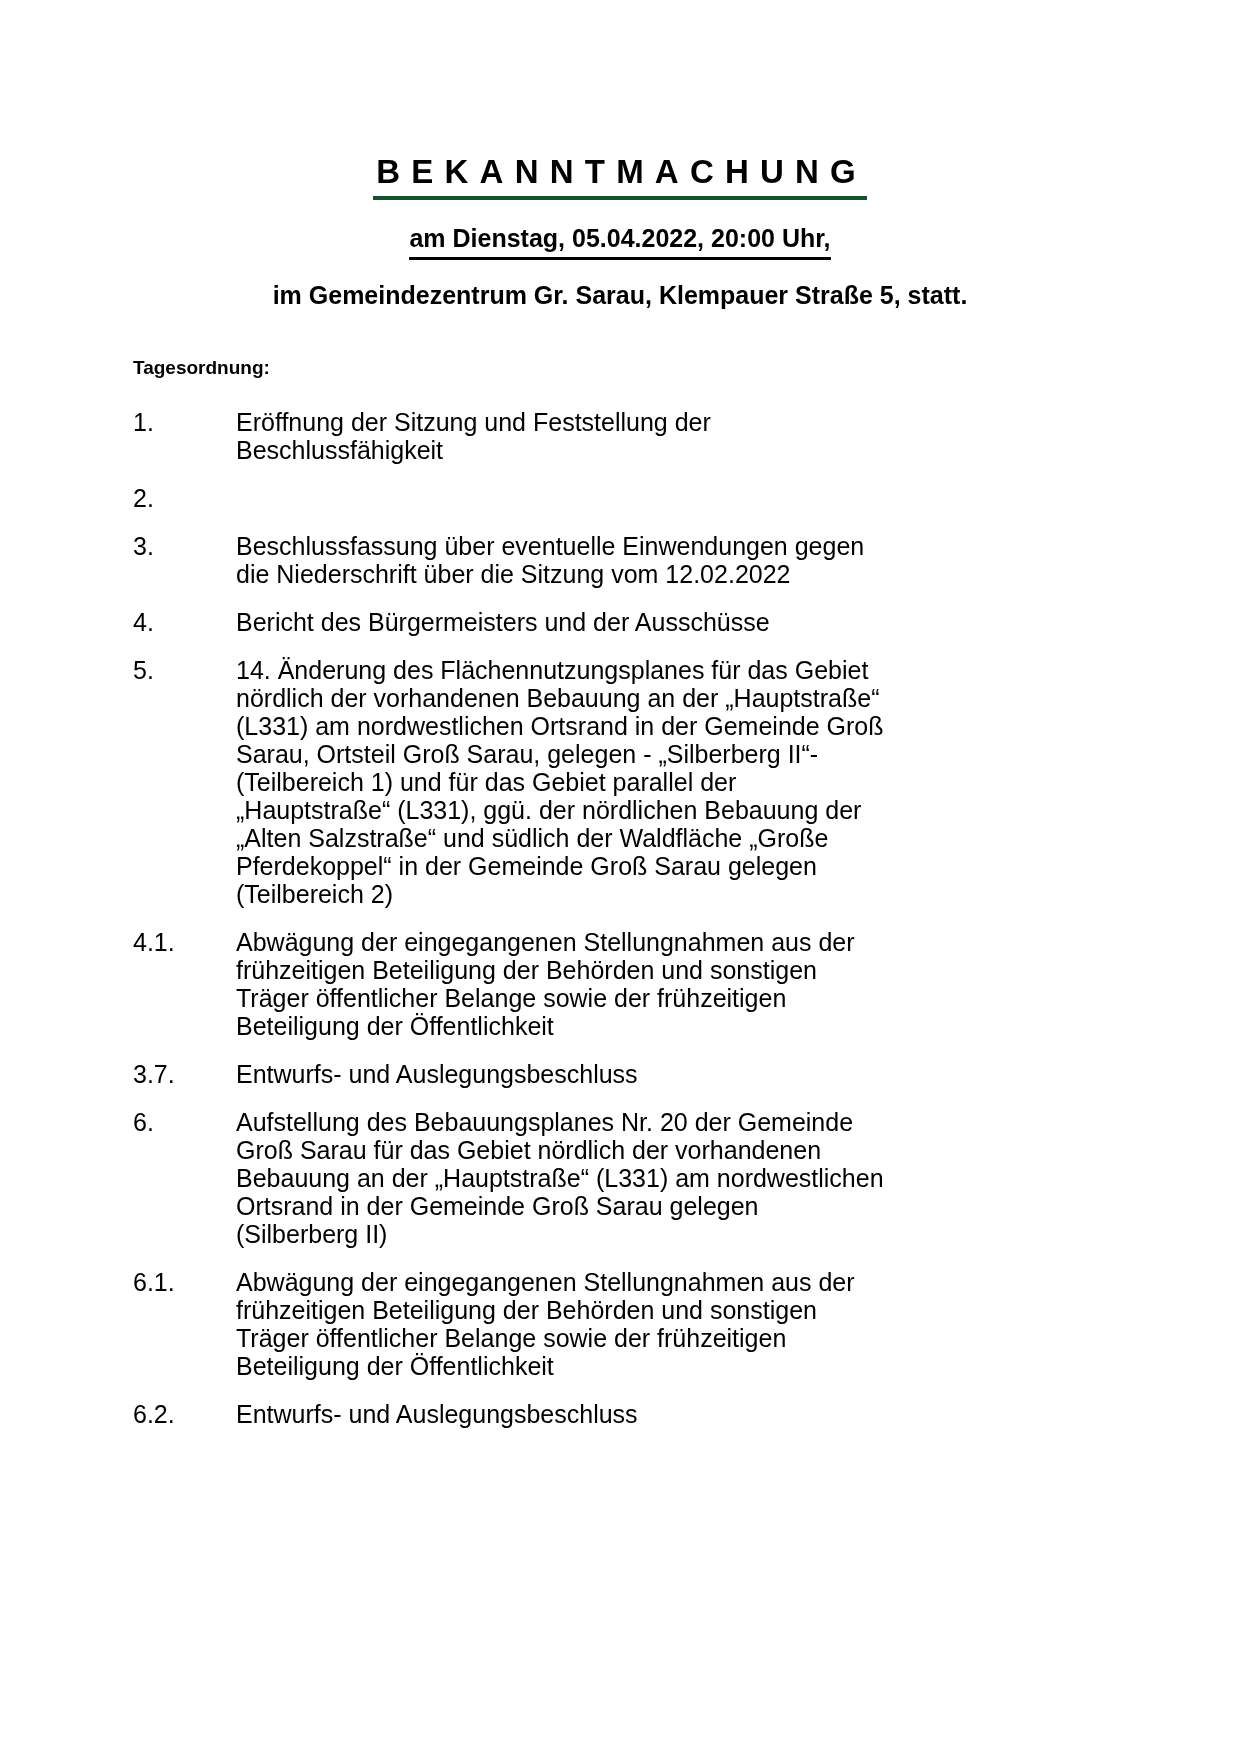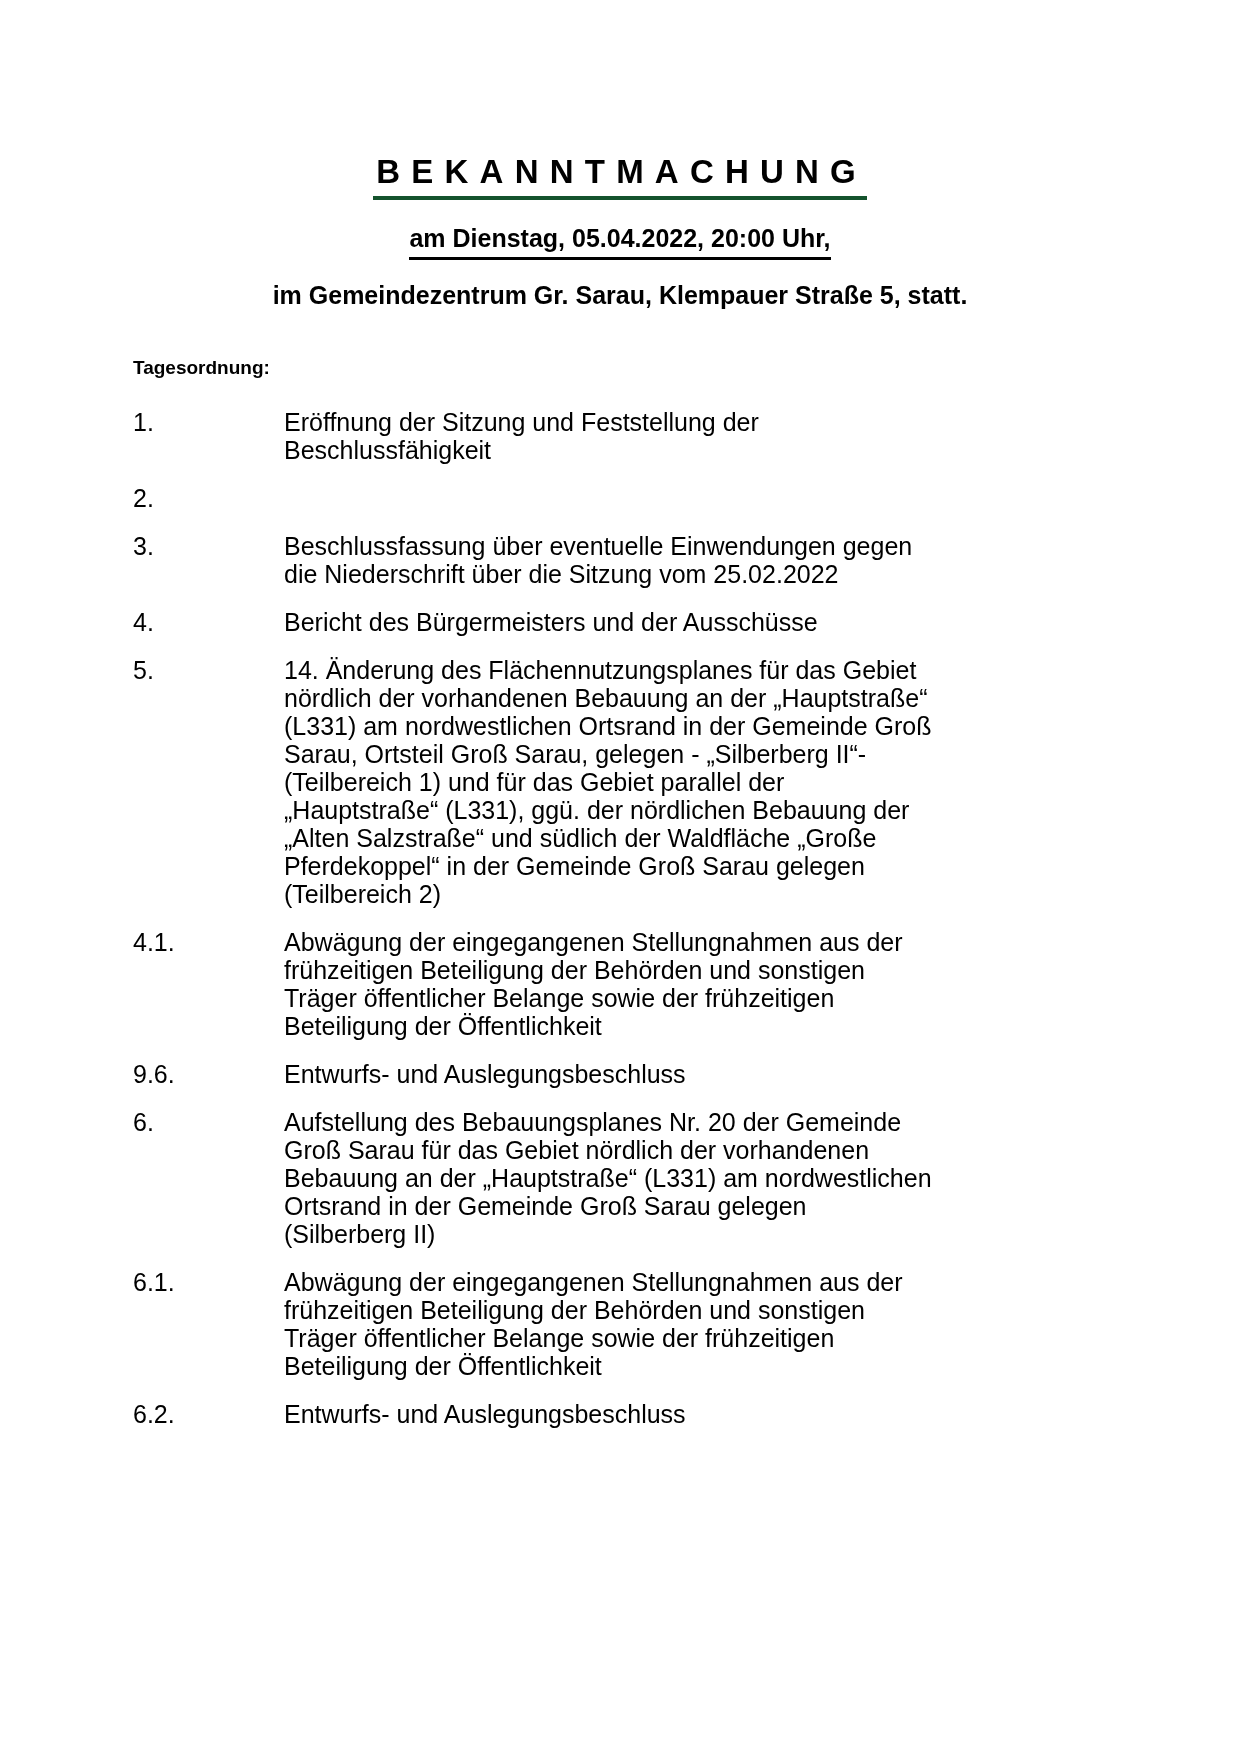--- a/index.html
+++ b/index.html
@@ -64,21 +64,20 @@
     line-height: 28px;
   }
   .agenda-item .num {
     flex: none;
     width: 103px;
   }
   .agenda-item .text {
     flex: none;
     width: 680px;
     white-space: pre-line;
-    margin-left: 48px;
   }
 </style>
 </head>
 <body>
 
 <div class="page">
 
   <h1 class="doc-title"><span class="title-text">BEKANNTMACHUNG</span></h1>
 
 
@@ -96,21 +95,21 @@
 Beschlussfähigkeit</span>
     </div>
 
     <div class="agenda-item">
       <span class="num">2.</span>
     </div>
 
     <div class="agenda-item">
       <span class="num">3.</span>
       <span class="text">Beschlussfassung über eventuelle Einwendungen gegen
-die Niederschrift über die Sitzung vom 25.02.2022</span>
+die Niederschrift über die Sitzung vom 12.02.2022</span>
     </div>
 
     <div class="agenda-item">
       <span class="num">4.</span>
       <span class="text">Bericht des Bürgermeisters und der Ausschüsse</span>
     </div>
 
     <div class="agenda-item">
       <span class="num">5.</span>
       <span class="text">14. Änderung des Flächennutzungsplanes für das Gebiet
@@ -126,21 +125,21 @@
 
     <div class="agenda-item">
       <span class="num">4.1.</span>
       <span class="text">Abwägung der eingegangenen Stellungnahmen aus der
 frühzeitigen Beteiligung der Behörden und sonstigen
 Träger öffentlicher Belange sowie der frühzeitigen
 Beteiligung der Öffentlichkeit</span>
     </div>
 
     <div class="agenda-item">
-      <span class="num">9.6.</span>
+      <span class="num">3.7.</span>
       <span class="text">Entwurfs- und Auslegungsbeschluss</span>
     </div>
 
     <div class="agenda-item">
       <span class="num">6.</span>
       <span class="text">Aufstellung des Bebauungsplanes Nr. 20 der Gemeinde
 Groß Sarau für das Gebiet nördlich der vorhandenen
 Bebauung an der „Hauptstraße“ (L331) am nordwestlichen
 Ortsrand in der Gemeinde Groß Sarau gelegen
 (Silberberg II)</span>

